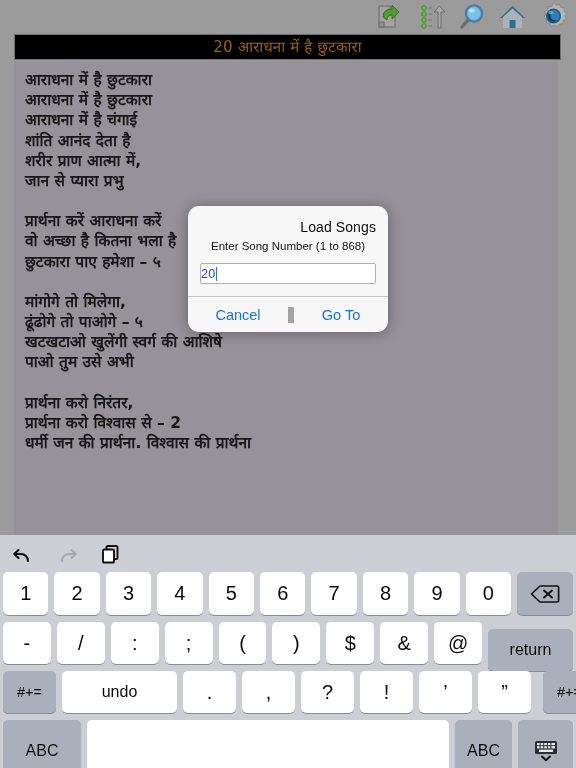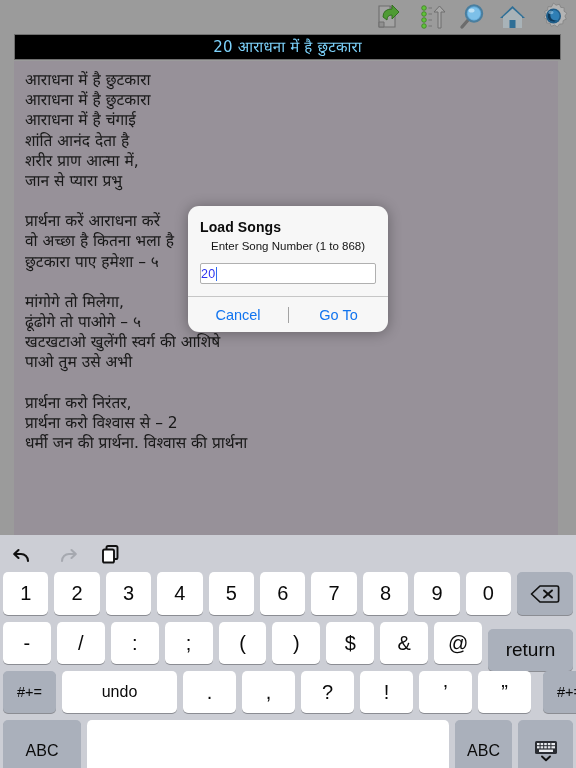--- a/index.html
+++ b/index.html
@@ -44,37 +44,38 @@
     left: 14px; top: 34px;
     width: 547px;
     height: 26px;
     background: #000;
     border: 1px solid #6f6f6f;
     display: flex;
     align-items: center;
     justify-content: center;
   }
   .titlebar-text {
-    color: #7dd3fc;
+    color: #a16207;
     font-size: 15px;
     font-family: "DejaVu Sans", "Liberation Sans", sans-serif;
     line-height: 1;
     letter-spacing: 0.2px;
     white-space: nowrap;
   }
 
   
   .content {
     position: absolute;
     left: 14px; top: 61px;
     width: 544px;
     height: 474px;
     background: #979199;
     overflow: hidden;
     padding: 9px 0 0 11px;
+    font-weight: bold;
   }
   .lyric-line {
     color: #181818;
     font-family: "DejaVu Sans", "Liberation Sans", sans-serif;
     font-size: 15.5px;
     line-height: 20.2px;
     white-space: nowrap;
   }
   .lyric-gap { height: 20px; }
 
@@ -84,23 +85,23 @@
     left: 188px; top: 206px;
     width: 200px;
     background: #f7f7f7;
     border-radius: 11px;
     box-shadow: 0 1px 14px rgba(0,0,0,0.33);
     overflow: hidden;
     z-index: 40;
   }
   .dlg-body { padding: 13px 12px 12px 12px; }
   .dlg-title {
-    text-align: left;
+    text-align: right;
     font-size: 14px;
-    font-weight: bold;
+    font-weight: normal;
     color: #0b0b0b;
     letter-spacing: 0.1px;
   }
   .dlg-subtitle {
     text-align: center;
     font-size: 11.5px;
     color: #141414;
     margin-top: 5px;
   }
   .dlg-input {
@@ -134,21 +135,21 @@
   .dlg-btn {
     flex: 1 1 50%;
     display: flex;
     align-items: center;
     justify-content: center;
     color: #1174ef;
     font-size: 14.5px;
     cursor: pointer;
     user-select: none;
   }
-  .dlg-btn + .dlg-btn { border-left: 1px solid #a3a3a3; }
+  .dlg-btn + .dlg-btn { border-left: 6px solid #a3a3a3; }
 
   
   .keyboard {
     position: absolute;
     left: 0; top: 535px;
     width: 576px;
     height: 233px;
     background: #ccced5;
     z-index: 60;
   }
@@ -190,21 +191,21 @@
     font-family: "Liberation Sans", sans-serif;
     cursor: pointer;
     user-select: none;
     height: 100%;
     flex: 1 1 0;
   }
   .key.dark {
     background: #aab0bb;
   }
 
-  .key-return { flex: 0 0 85px; font-size: 19px; margin-top: 14px; }
+  .key-return { flex: 0 0 85px; font-size: 16px; margin-top: 14px; }
   .key-backspace { flex: 0 0 56px; }
   .key-hash { flex: 0 0 53px; font-size: 14.5px; }
   .key-undo { flex: 0 0 115px; font-size: 16px; }
   .key-abc { flex: 0 0 78px; font-size: 16px; }
   .key-abc-r { flex: 0 0 57px; font-size: 16px; }
   .key-kbdown { flex: 0 0 55px; }
   .key-space { flex: 1 1 auto; }
   .r3 .key { flex: 0 0 53px; }
   .r3 .key-undo { flex: 0 0 115px; }
   .r3 .key-hash { flex: 0 0 53px; }

